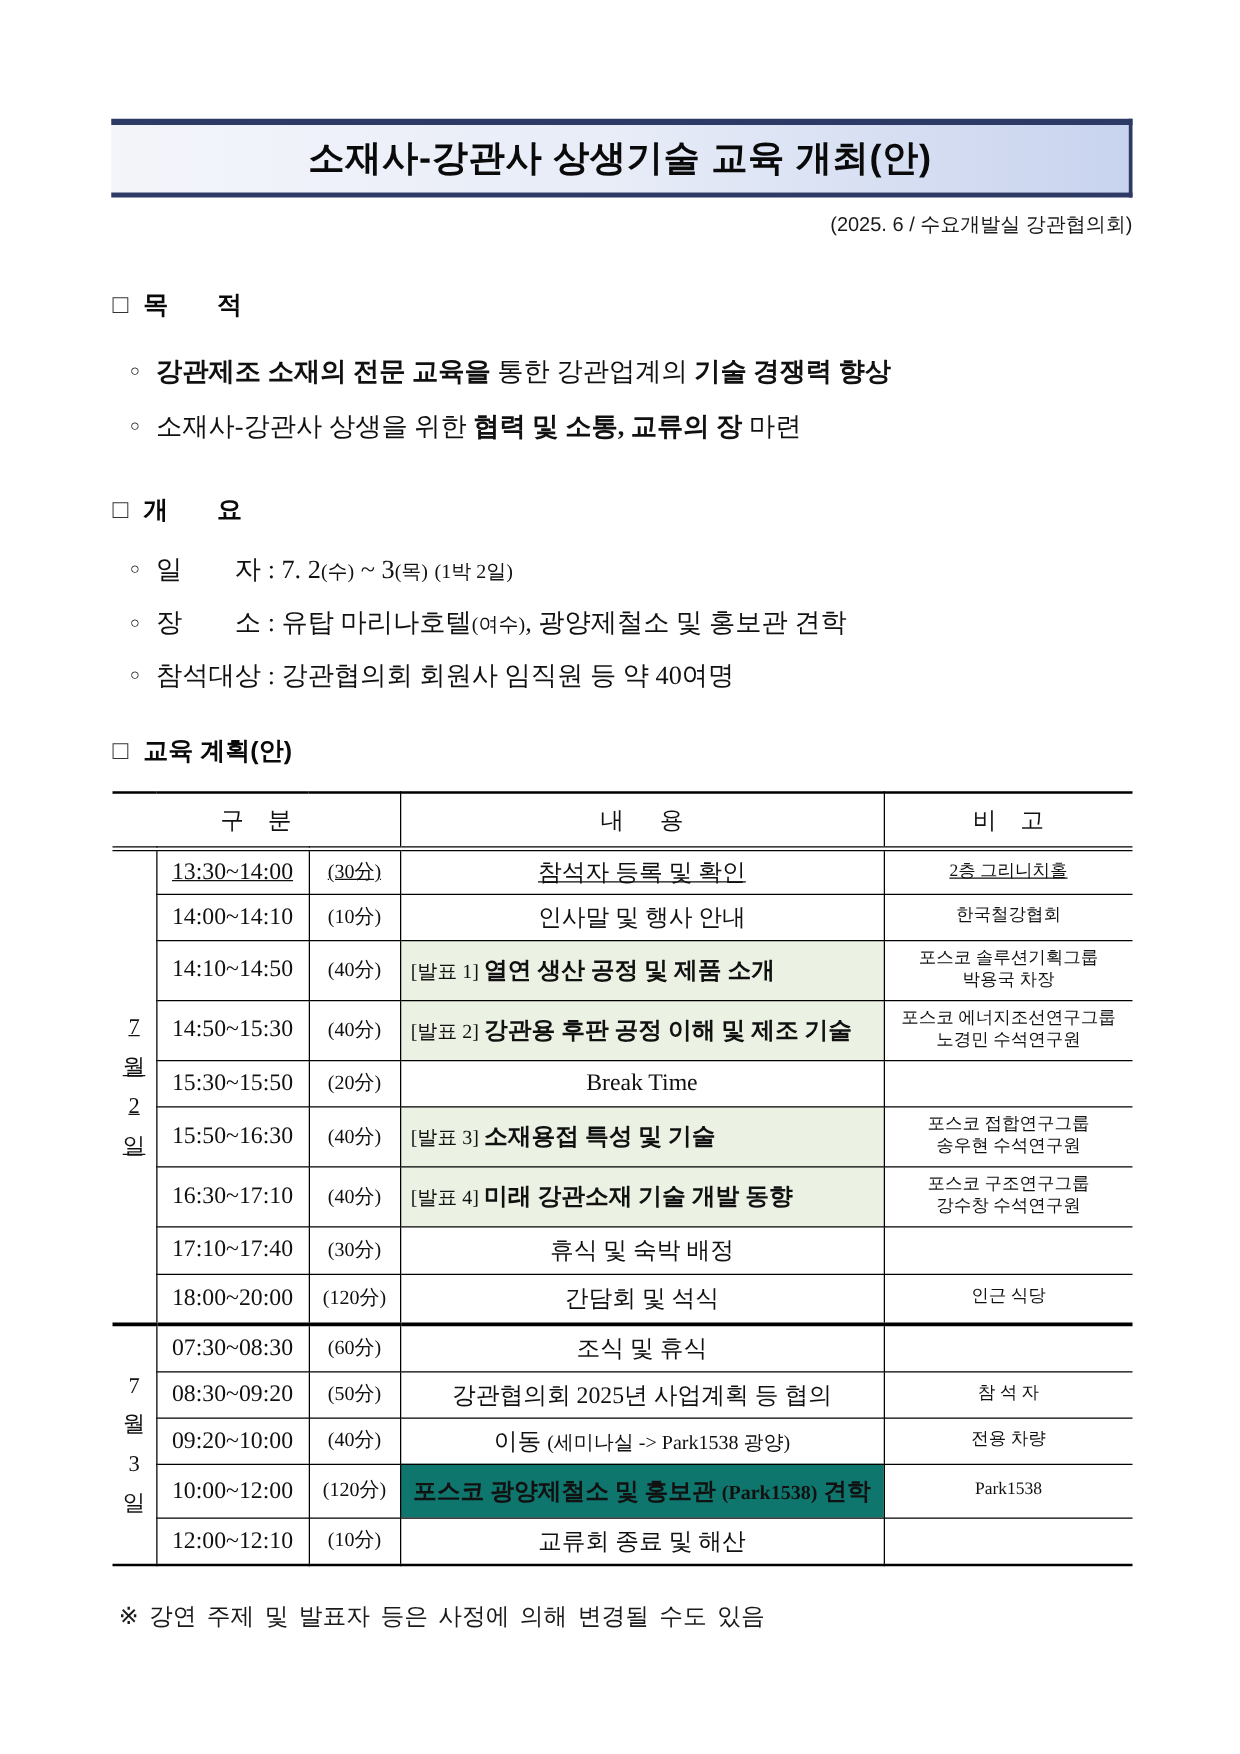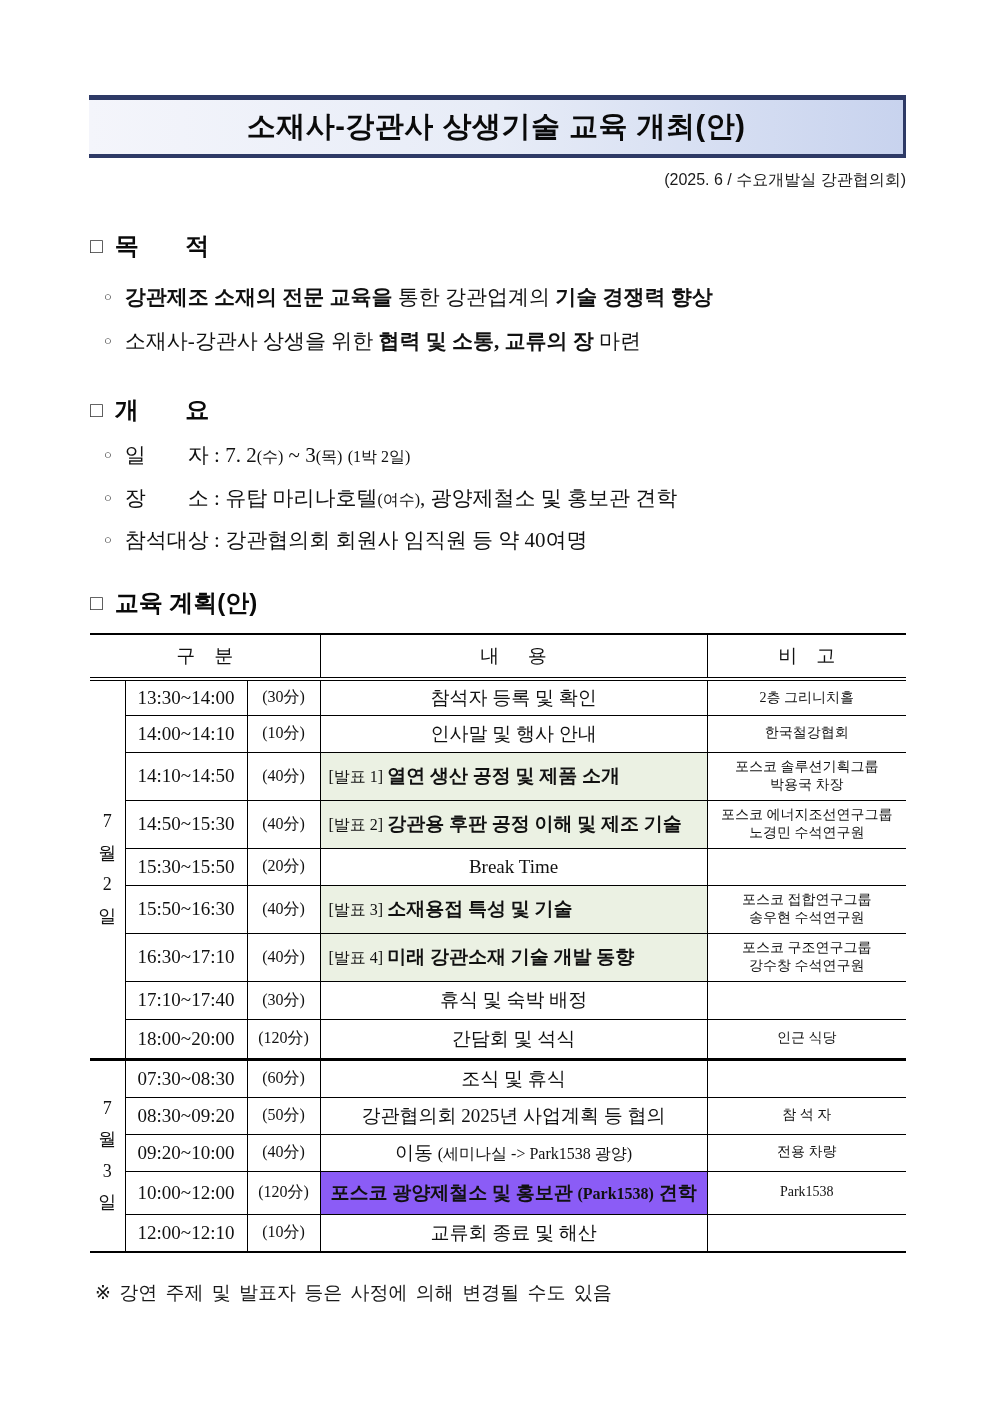--- a/index.html
+++ b/index.html
@@ -21,49 +21,49 @@
   }
   .subtitle{
     position:absolute;left:90px;top:170px;width:816px;text-align:right;
     font-family:"Liberation Sans","DejaVu Sans",sans-serif;font-size:16px;color:#1a1a1a;white-space:pre;
   }
   
   .section-heading{position:absolute;left:90px;display:flex;align-items:center;}
   .heading-square{font-size:21px;color:#333;margin-right:12px;line-height:1;}
   .heading-text{
     font-family:"Liberation Sans","DejaVu Sans",sans-serif;
-    font-weight:bold;font-size:24px;color:#0a0a0a;white-space:pre;
+    font-weight:bold;font-size:20px;color:#0a0a0a;white-space:pre;
   }
   
   .bullet-line{position:absolute;left:104px;display:flex;align-items:baseline;}
   .bullet-circle{font-size:13px;margin-right:13px;position:relative;top:-3px;}
   .bullet-text{font-size:21px;white-space:pre;}
   .seg-bold{font-weight:bold;}
   .seg-small{font-size:16px;}
   
   table.schedule{
     position:absolute;left:90px;top:633px;width:816px;border-collapse:collapse;table-layout:fixed;
     border-top:2px solid #000;border-bottom:2px solid #000;
   }
   table.schedule th{
     font-weight:normal;font-size:19px;white-space:pre;height:42px;
     border-bottom:4px double #000;padding:0;
   }
   th.th-gubun{border-right:1px solid #000;}
   th.th-content{border-right:1px solid #000;}
   tbody td{border:1px solid #000;padding:0 2px;box-sizing:border-box;}
-  tbody tr:first-child td{border-top:none;}
+  tbody tr:first-child td{border-top:none;text-decoration:underline;}
   tbody td.day{border-left:none;text-align:center;font-size:18px;line-height:1.75;padding:0;}
   tbody td.time{font-size:19px;text-align:center;white-space:pre;}
   tbody td.dur{font-size:16px;text-align:center;white-space:pre;}
   tbody td.content{font-size:19px;text-align:center;white-space:pre;}
   tbody td.content.left{text-align:left;padding-left:8px;}
   tbody td.remark{border-right:none;font-size:14px;text-align:center;line-height:1.3;white-space:pre;}
   tbody td.bg-green{background:#ebf1e3;}
-  tbody td.bg-orange{background:#8b5cf6;}
+  tbody td.bg-orange{background:#0f766e;}
   tbody tr.group-start td{border-top:3px solid #000;}
   
   .footnote{
     position:absolute;left:95px;top:1280px;
     font-family:"Liberation Sans","DejaVu Sans",sans-serif;font-size:19px;color:#1a1a1a;
     word-spacing:3px;white-space:pre;text-align:center;
   }
 </style>
 </head>
 <body>

